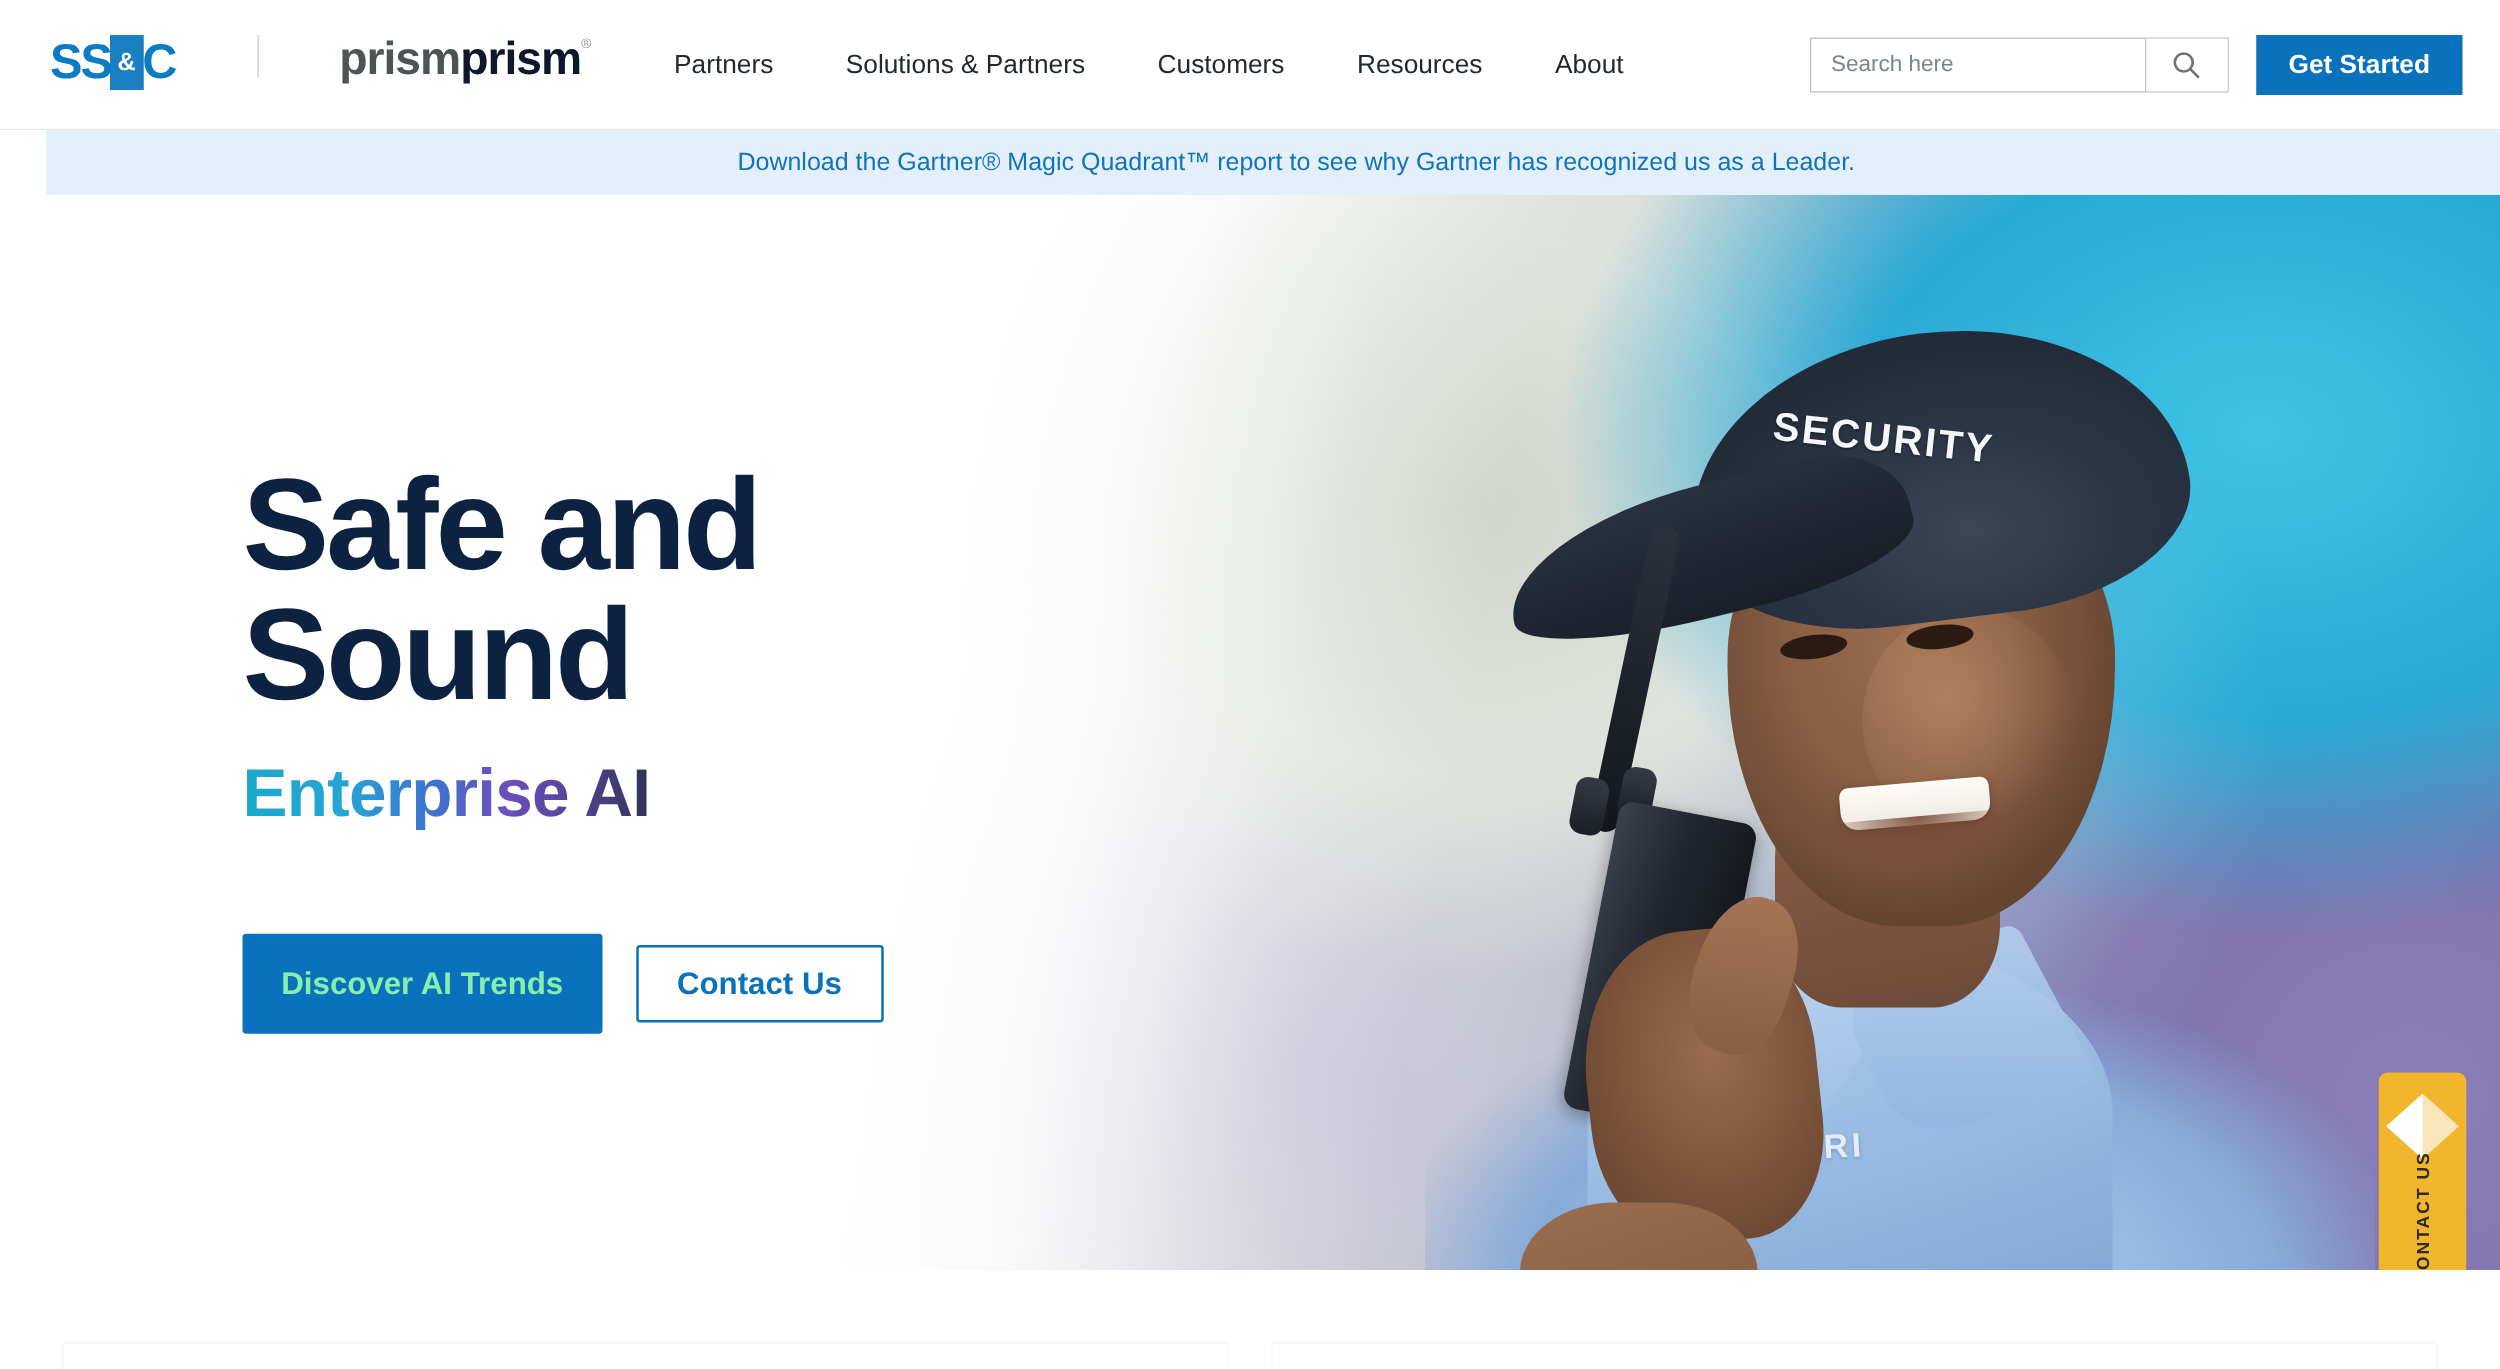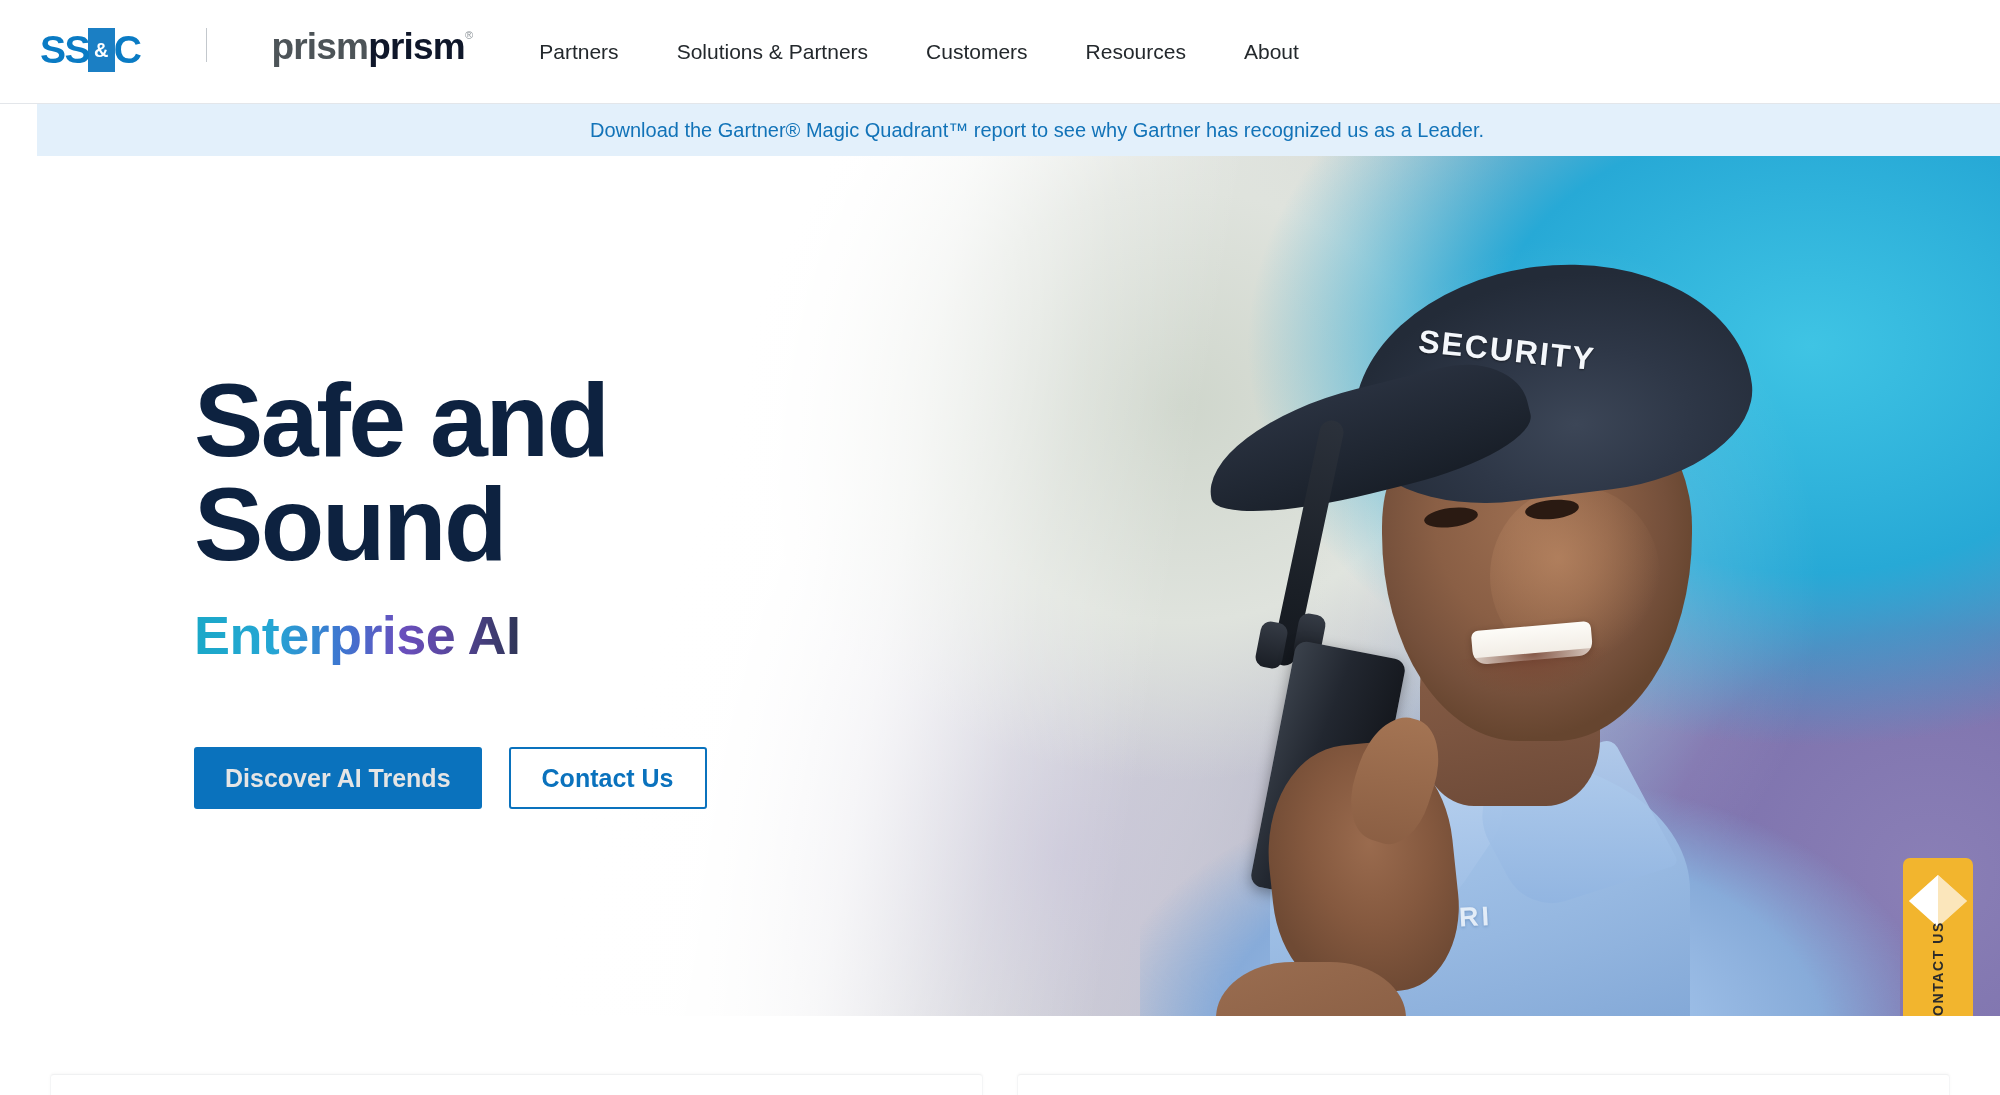--- a/index.html
+++ b/index.html
@@ -423,25 +423,25 @@
     display: inline-block;
   }
   .hero-buttons {
     margin-top: 82px;
     display: flex;
     align-items: center;
     gap: 27px;
   }
   .btn-primary {
     background: #0a72bd;
-    color: #e5e5e5;
+    color: #86efac;
     font-size: 25px;
     font-weight: 700;
     border: none;
-    height: 62px;
+    height: 80px;
     padding: 0 31px;
     border-radius: 3px;
     cursor: pointer;
     font-family: "Liberation Sans", sans-serif;
     white-space: nowrap;
   }
   .btn-secondary {
     background: #ffffff;
     color: #0a72bd;
     font-size: 25px;
@@ -533,20 +533,32 @@
   </div>
 
   <nav class="nav">
     <div class="nav-item">Partners</div>
     <div class="nav-item">Solutions &amp; Partners</div>
     <div class="nav-item">Customers</div>
     <div class="nav-item">Resources</div>
     <div class="nav-item">About</div>
   </nav>
 
+  <div class="header-right">
+    <div class="search-box">
+      <input class="search-input" type="text" placeholder="Search here" style="">
+      <button class="search-btn">
+        <svg width="26" height="26" viewBox="0 0 26 26">
+          <circle cx="11" cy="11" r="7.2" fill="none" stroke="#6d7479" stroke-width="2.1"></circle>
+          <line x1="16.3" y1="16.3" x2="22.5" y2="22.5" stroke="#6d7479" stroke-width="2.1" stroke-linecap="round"></line>
+        </svg>
+      </button>
+    </div>
+    <button class="get-started">Get Started</button>
+  </div>
 </div>
 
 <div class="banner">
   <a class="banner-link">Download the Gartner® Magic Quadrant™ report to see why Gartner has recognized us as a Leader.</a>
 </div>
 
 <div class="hero">
   <div class="hero-photo"></div>
 
   <div class="guard">

